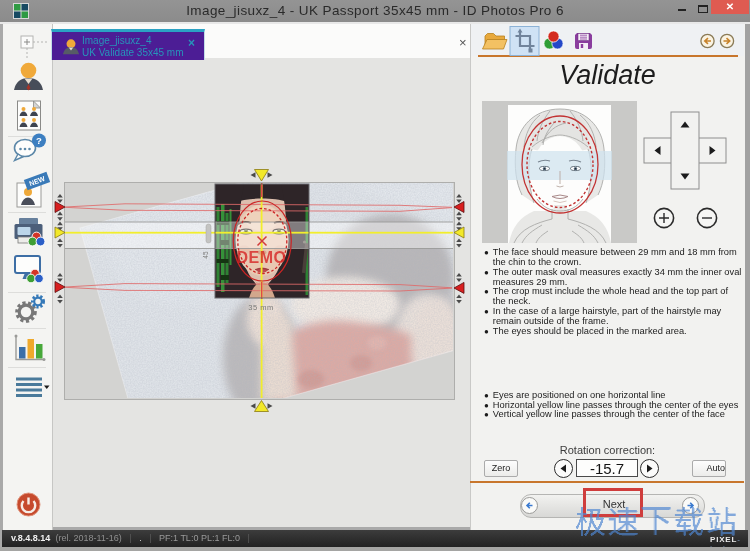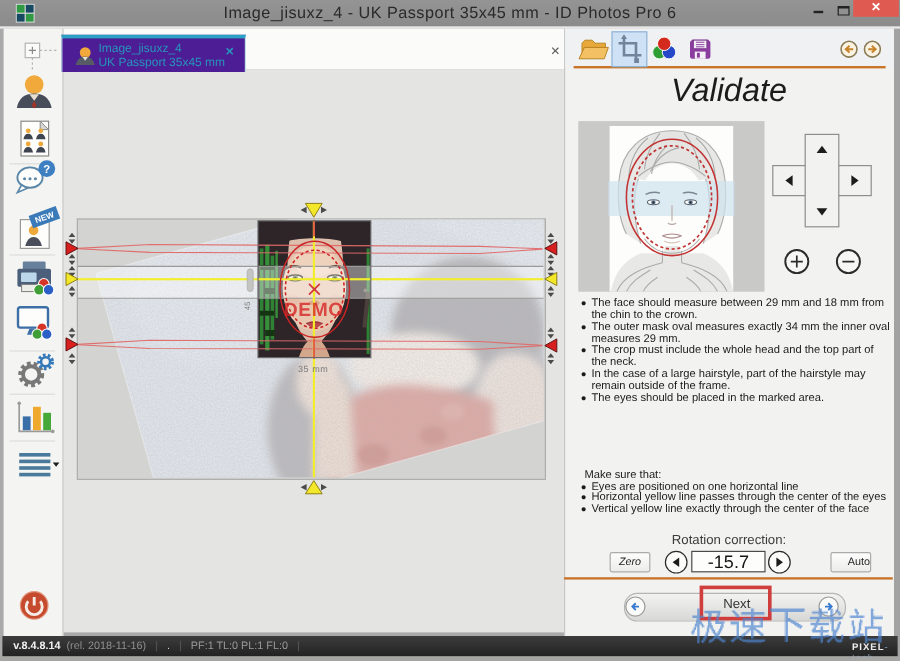--- a/index.html
+++ b/index.html
@@ -32,21 +32,21 @@
   #toolstrip{left:471px;top:24px;width:273px;height:32px;background:#eff1f3;}
   #orangeline1{left:478px;top:55px;width:260px;height:2px;background:#c8762c;}
   #validate{left:471px;top:60px;width:273px;text-align:center;font-size:27px;font-style:italic;color:#1c1c1c;}
   #diagram{left:482px;top:101px;width:155px;height:142px;background:#c9c9c7;}
   #bullets{left:484px;top:248px;width:258px;font-size:9.3px;line-height:9.85px;color:#1b1b1b;}
   #bullets td.b{vertical-align:top;padding:0 4px 0 0;font-size:8px;}
   #makesure{left:484px;top:391px;width:258px;font-size:9.3px;line-height:9.7px;color:#1b1b1b;}
   #rotlabel{left:471px;top:444px;width:273px;text-align:center;font-size:11px;color:#3c3c3c;}
   .btn{background:linear-gradient(#fdfdfd,#ececea);border:1px solid #ababab;border-radius:2px;
        font-size:9px;color:#222;text-align:center;}
-  #zerobtn{left:508px;top:460px;width:32px;height:15px;line-height:15px;font-style:italic;}
+  #zerobtn{left:484px;top:460px;width:32px;height:15px;line-height:15px;}
   #autobtn{left:692px;top:460px;width:32px;height:15px;line-height:15px;text-align:right;}
   .spin{width:17px;height:17px;border:1.4px solid #2b2b2b;border-radius:50%;background:#fbfbfa;
         text-align:center;}
   #spinl{left:554px;top:459px;}
   #spinr{left:640px;top:459px;}
   #valbox{left:576px;top:459px;width:60px;height:16px;background:#fdfdfc;border:1px solid #4a4a4a;
       font-size:15px;color:#141414;text-align:center;line-height:17px;}
   #orangeline2{left:470px;top:481px;width:274px;height:2px;background:#c8762c;}
   #navbar{left:520px;top:494px;width:183px;height:22px;border-radius:11px;border:1px solid #b5b5b3;
       background:linear-gradient(#f2f2f0,#d8d8d6);}
@@ -77,21 +77,21 @@
   <div class="abs" id="sidebar"></div>
   <div class="abs" id="tabstrip"></div>
   <div class="abs" id="grayarea"></div>
   <div class="abs" id="tab">
     <svg class="abs" style="left:10px;top:6px;" width="18" height="18" viewBox="0 0 20 20">
       <circle cx="10" cy="6.5" r="5" fill="#f0a93a"></circle>
       <path d="M1,18 q2,-8 9,-8 q7,0 9,8 z" fill="#565b66"></path>
       <path d="M7.5,10.5 l2.5,3.5 l2.5,-3.5 z" fill="#e8dfd2"></path>
     </svg>
     <div class="abs tabtxt" style="left:30px;top:3px;">Image_jisuxz_4</div>
-    <div class="abs tabtxt" style="left:30px;top:15px;">UK Passport 35x45 mm</div>
+    <div class="abs tabtxt" style="left:30px;top:15px;">UK Validate 35x45 mm</div>
   </div>
   <div class="abs" id="tabclose">×</div>
   <div class="abs" id="stripclose">×</div>
   <div class="abs" id="canvas"></div>
   <div class="abs" id="panel"></div>
   <div class="abs" id="toolstrip"></div>
   <div class="abs" id="orangeline1"></div>
   <div class="abs" id="validate">Validate</div>
   <div class="abs" id="diagram"></div>
   <svg class="abs" style="left:640px;top:108px;" width="92" height="88" viewBox="0 0 92 88">
@@ -126,34 +126,33 @@
         <td class="b">●</td>
         <td>In the case of a large hairstyle, part of the hairstyle may remain outside of the frame.</td>
       </tr>
     <tr>
         <td class="b">●</td>
         <td>The eyes should be placed in the marked area.</td>
       </tr>
   </tbody>
   </table>
   <div class="abs" id="makesure">
-    <div style="padding-left:3px;">Make sure that:</div>
     <table cellspacing="0" cellpadding="0" style="font-size:9.3px;line-height:9.7px;color:#1b1b1b;">
       <tbody>
         <tr>
           <td class="b" style="font-size:8px;padding:0 4px 0 0;vertical-align:top;">●</td>
           <td>Eyes are positioned on one horizontal line</td>
         </tr>
       <tr>
           <td class="b" style="font-size:8px;padding:0 4px 0 0;vertical-align:top;">●</td>
           <td>Horizontal yellow line passes through the center of the eyes</td>
         </tr>
       <tr>
           <td class="b" style="font-size:8px;padding:0 4px 0 0;vertical-align:top;">●</td>
-          <td>Vertical yellow line exactly through the center of the face</td>
+          <td>Vertical yellow line passes through the center of the face</td>
         </tr>
     </tbody>
     </table>
   </div>
   <div class="abs" id="rotlabel">Rotation correction:</div>
   <div class="abs btn" id="zerobtn">Zero</div>
   <div class="abs btn" id="autobtn">Auto</div>
   <div class="abs spin" id="spinl"><svg width="17" height="17">
       <polygon points="11,4.5 11,12.5 5.5,8.5" fill="#1c1c1c"></polygon>
     </svg></div>

